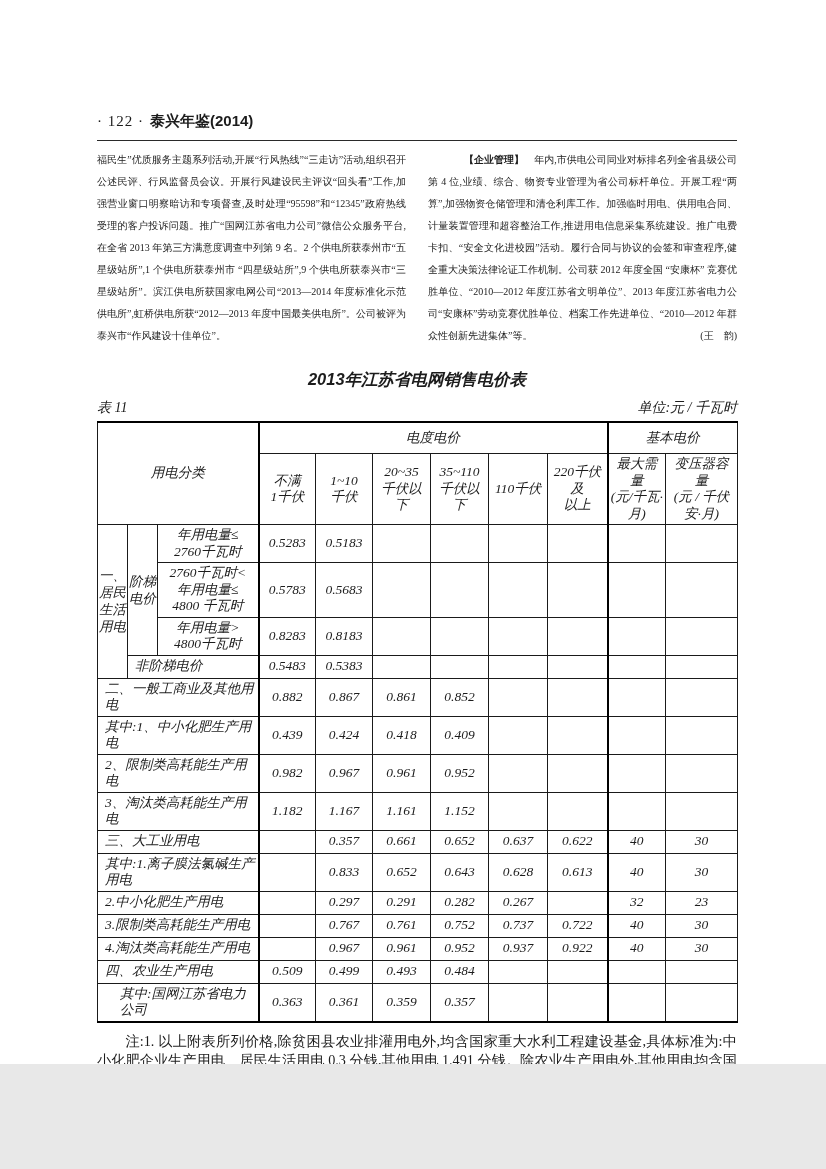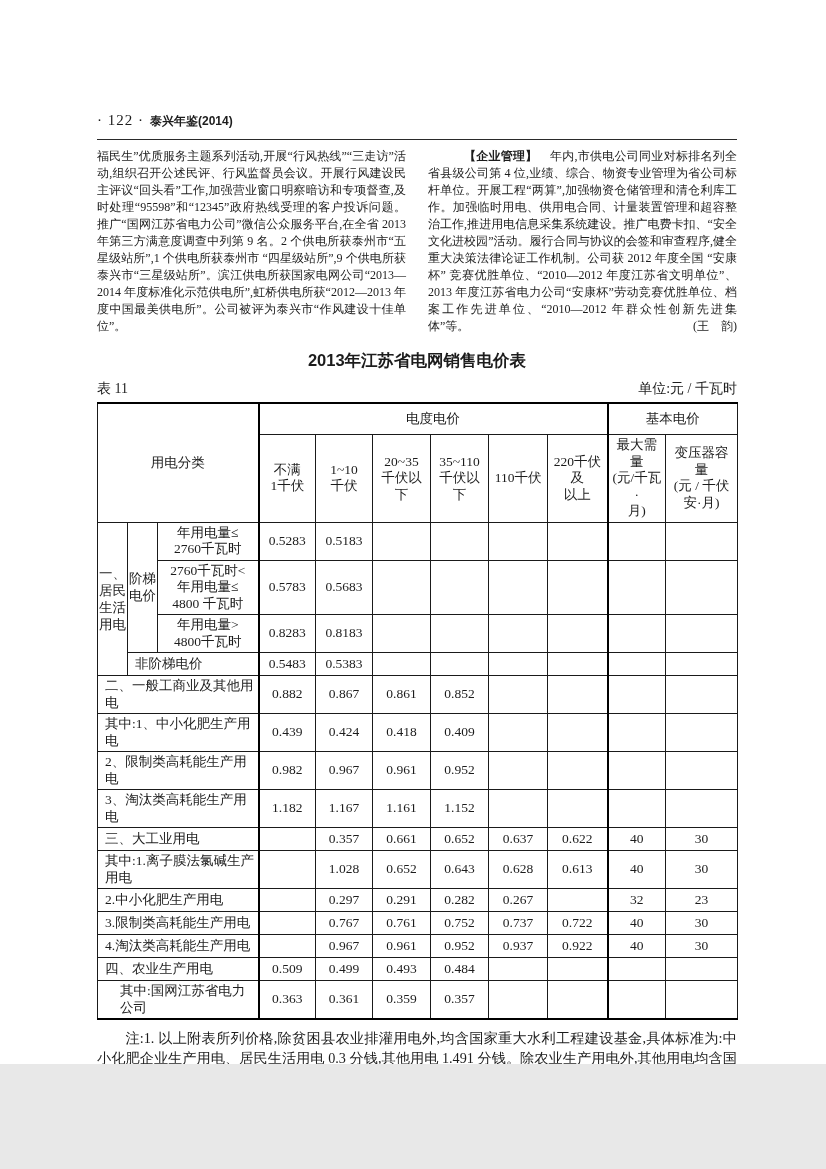--- a/index.html
+++ b/index.html
@@ -15,30 +15,30 @@
   .content{position:absolute;left:97px;top:112px;width:640px;}
 
   
   .running-head{
     display:flex;align-items:baseline;gap:6px;
     font-size:15px;
     padding-bottom:9px;
     border-bottom:1.5px solid #2a2a2a;
   }
   .page-no{letter-spacing:1px;}
-  .book-title{font-family:"Liberation Sans","DejaVu Sans",sans-serif;font-weight:bold;font-size:12px;}
+  .book-title{font-family:"Liberation Sans","DejaVu Sans",sans-serif;font-weight:bold;font-size:15px;}
 
   
   .columns{display:flex;gap:22px;margin-top:8px;}
-  .col{width:309px;font-size:12px;line-height:17px;text-align:justify;}
+  .col{width:309px;font-size:10px;line-height:22px;text-align:justify;}
   .entry-tag{font-family:"Liberation Sans","DejaVu Sans",sans-serif;font-weight:bold;margin-left:36px;}
   .author{float:right;}
 
   
-  .table-block{margin-top:15px;}
+  .table-block{margin-top:22px;font-style:italic;}
   .table-title{
     text-align:center;
     font-family:"Liberation Sans","DejaVu Sans",sans-serif;
     font-weight:bold;font-size:16.5px;
     margin:0 0 8px 0;
   }
   .table-meta{
     display:flex;justify-content:space-between;align-items:baseline;
     font-size:14px;margin-bottom:4px;
   }
@@ -249,21 +249,21 @@
               <td>0.661</td>
               <td>0.652</td>
               <td>0.637</td>
               <td>0.622</td>
               <td>40</td>
               <td>30</td>
             </tr>
             <tr>
               <td colspan="3" class="lbl-l">其中:1.离子膜法氯碱生产用电</td>
               <td></td>
-              <td>1.028</td>
+              <td>0.833</td>
               <td>0.652</td>
               <td>0.643</td>
               <td>0.628</td>
               <td>0.613</td>
               <td>40</td>
               <td>30</td>
             </tr>
             <tr>
               <td colspan="3" class="lbl-l">2.中小化肥生产用电</td>
               <td></td>

